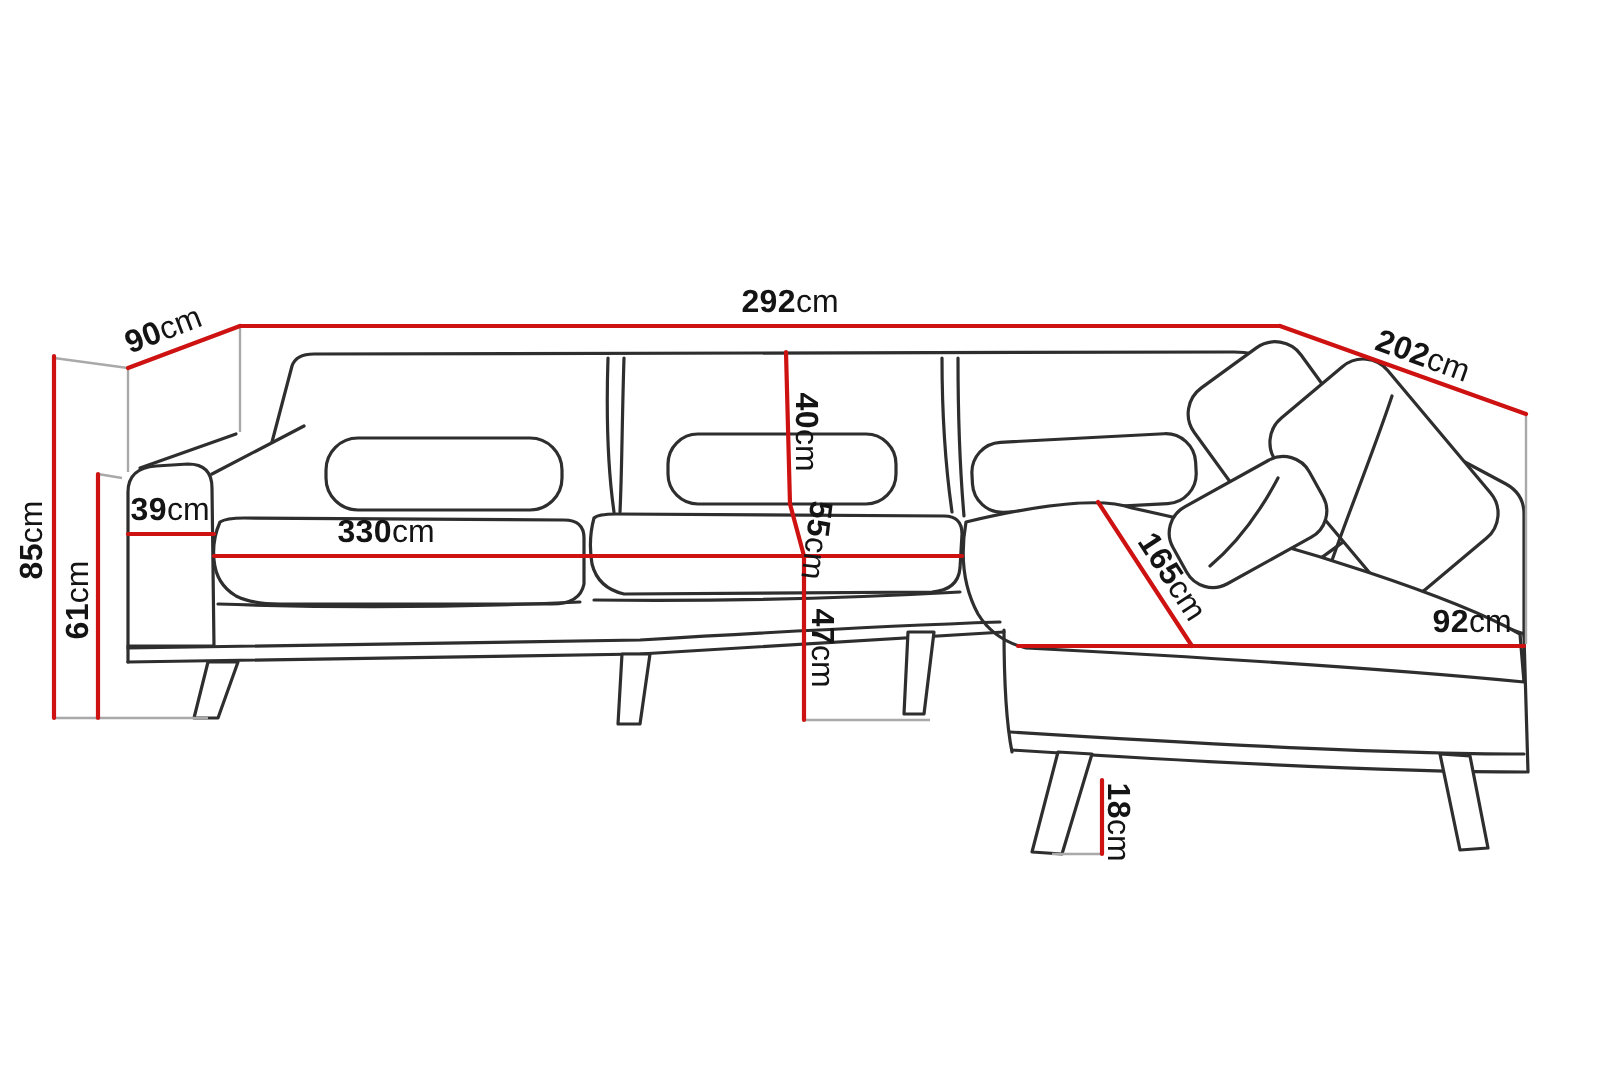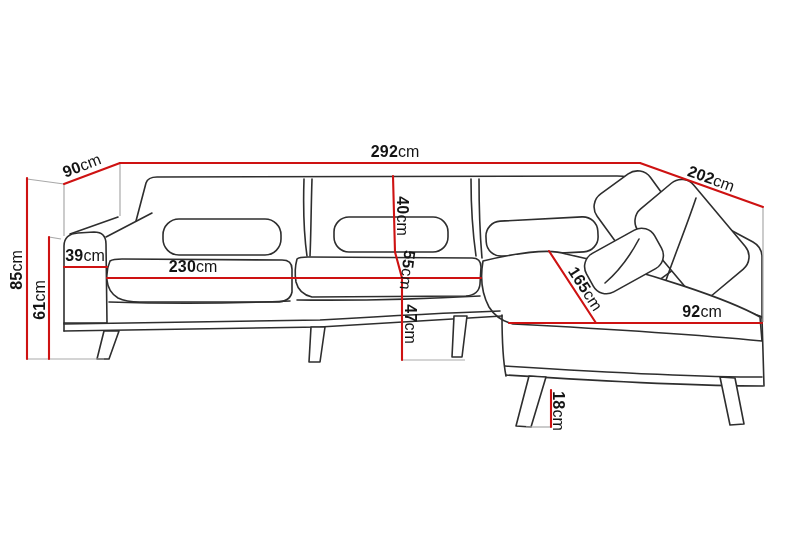--- a/index.html
+++ b/index.html
@@ -108,21 +108,21 @@
       <path d="M 551,370 L 551,407"></path>
     </g>
   </svg>
 
   <div class="dim" style="left:395px;top:132px"><b>292</b><span class="u">cm</span></div>
   <div class="dim r-n21" style="left:82px;top:146px"><b>90</b><span class="u">cm</span></div>
   <div class="dim r-p20" style="left:711px;top:159px"><b>202</b><span class="u">cm</span></div>
   <div class="dim r-n90" style="left:17px;top:250px"><b>85</b><span class="u">cm</span></div>
   <div class="dim r-n90" style="left:40px;top:280px"><b>61</b><span class="u">cm</span></div>
   <div class="dim" style="left:85px;top:236px"><b>39</b><span class="u">cm</span></div>
-  <div class="dim" style="left:193px;top:247px"><b>230</b><span class="u">cm</span></div>
+  <div class="dim" style="left:193px;top:247px"><b>330</b><span class="u">cm</span></div>
   <div class="dim r-p90" style="left:402px;top:196px"><b>40</b><span class="u">cm</span></div>
   <div class="dim r-p97" style="left:407px;top:250px"><b>55</b><span class="u">cm</span></div>
   <div class="dim r-p90" style="left:410px;top:304px"><b>47</b><span class="u">cm</span></div>
   <div class="dim r-p57" style="left:585px;top:269px"><b>165</b><span class="u">cm</span></div>
-  <div class="dim" style="left:702px;top:292px"><b>92</b><span class="u">cm</span></div>
+  <div class="dim" style="left:736px;top:292px"><b>92</b><span class="u">cm</span></div>
   <div class="dim r-p90" style="left:558px;top:391px"><b>18</b><span class="u">cm</span></div>
 
 </div>
 
 </body></html>

